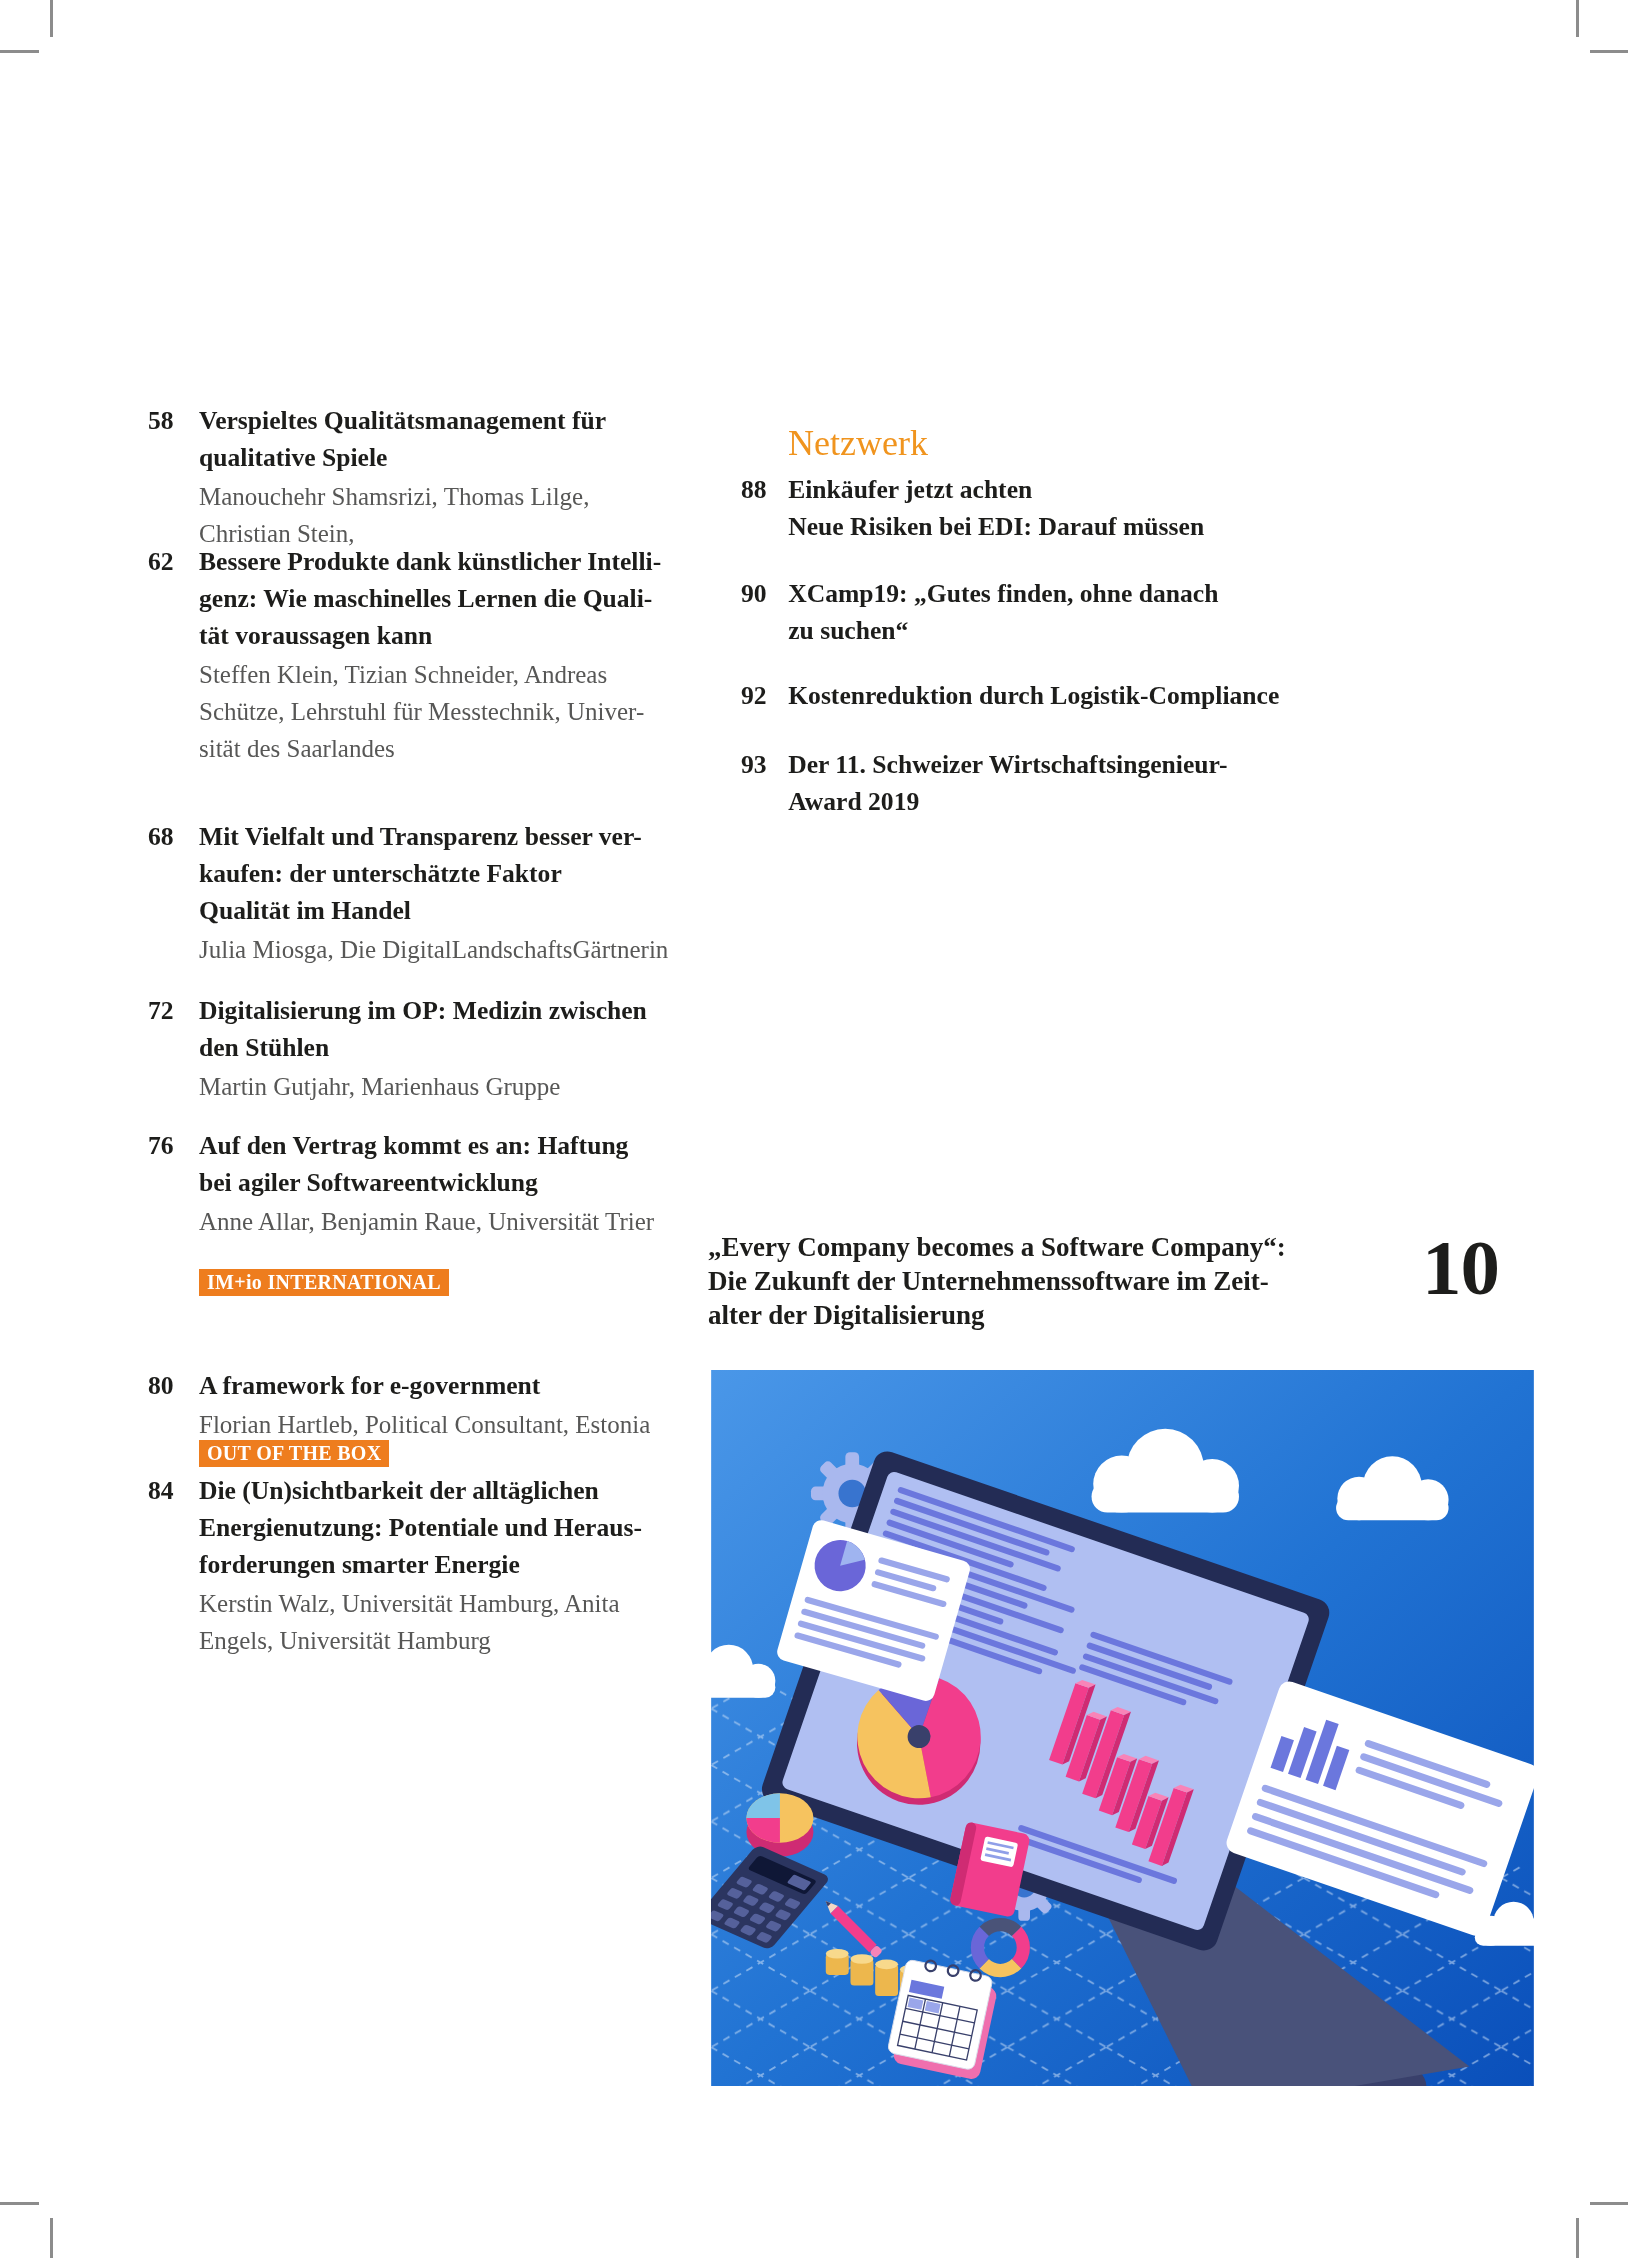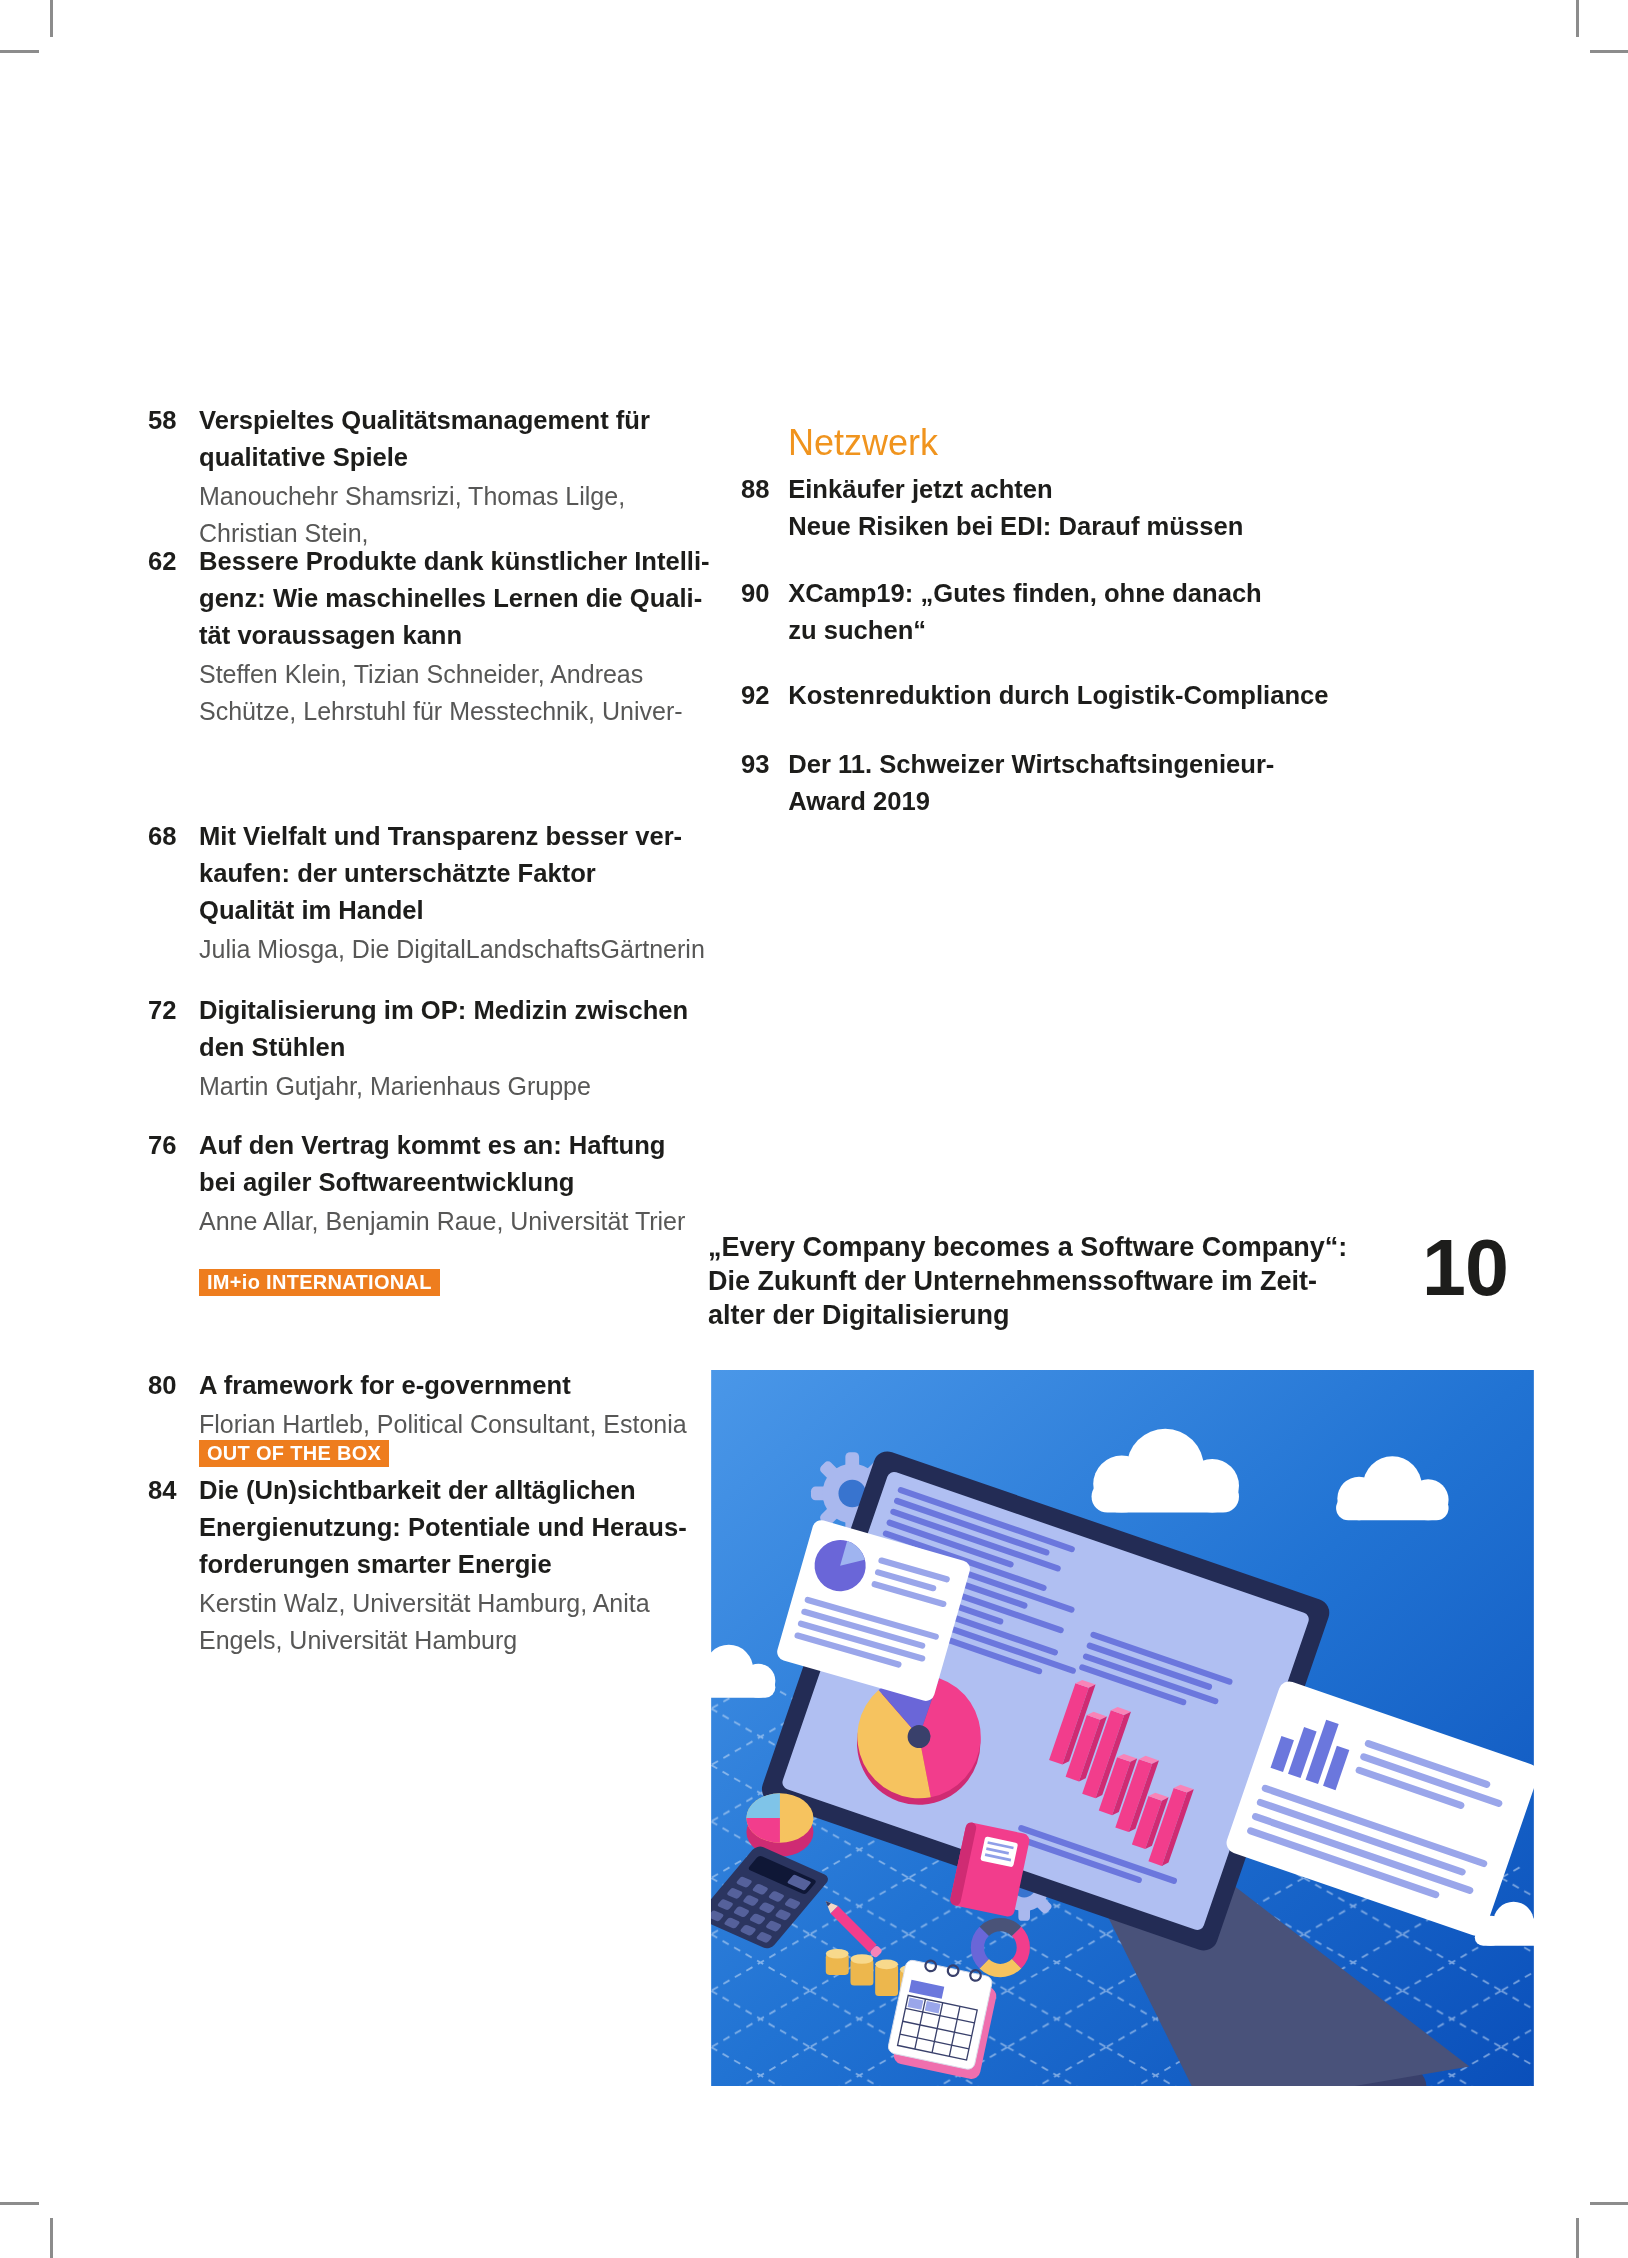--- a/index.html
+++ b/index.html
@@ -1,19 +1,19 @@
 <!DOCTYPE html>
 <html style="font-size:14px"><head>
 <meta charset="utf-8">
 <style>
   * { margin:0; padding:0; box-sizing:border-box; }
   html,body { background:#ffffff; }
   .page {
     position:relative; width:1629px; height:2258px; background:#ffffff;
-    font-family:Liberation Sans, sans-serif; overflow:hidden;padding-left:43px;
+    font-family:Liberation Serif, serif; overflow:hidden;padding-left:43px;
   }
   .crop { position:absolute; background:#8c8c8c; }
 
   
   .e { position:absolute; display:flex; align-items:flex-start; }
   .n { width:35px; flex:none; font-size:25.6px; font-weight:700; color:#1d1d1b; line-height:37px; }
   .b { margin-left:16px; }
   .e.right .n { width:34px; }
   .e.right .b { margin-left:13.2px; }
   .tl { font-size:25.6px; font-weight:700; color:#1d1d1b; line-height:37px; white-space:nowrap; }
@@ -67,20 +67,21 @@
 
   <div class="e" style="left:148px;top:543px;">
     <div class="n">62</div>
     <div class="b">
       <div class="tl">Bessere Produkte dank künstlicher Intelli-</div>
       <div class="tl">genz: Wie maschinelles Lernen die Quali-</div>
       <div class="tl">tät voraussagen kann</div>
       <div class="authors">
         <div class="al">Steffen Klein, Tizian Schneider, Andreas</div>
         <div class="al">Schütze, Lehrstuhl für Messtechnik, Univer-</div>
+        <div class="al">sität des Saarlandes</div>
       </div>
     </div>
   </div>
 
   <div class="e" style="left:148px;top:818px;">
     <div class="n">68</div>
     <div class="b">
       <div class="tl">Mit Vielfalt und Transparenz besser ver-</div>
       <div class="tl">kaufen: der unterschätzte Faktor</div>
       <div class="tl">Qualität im Handel</div>

